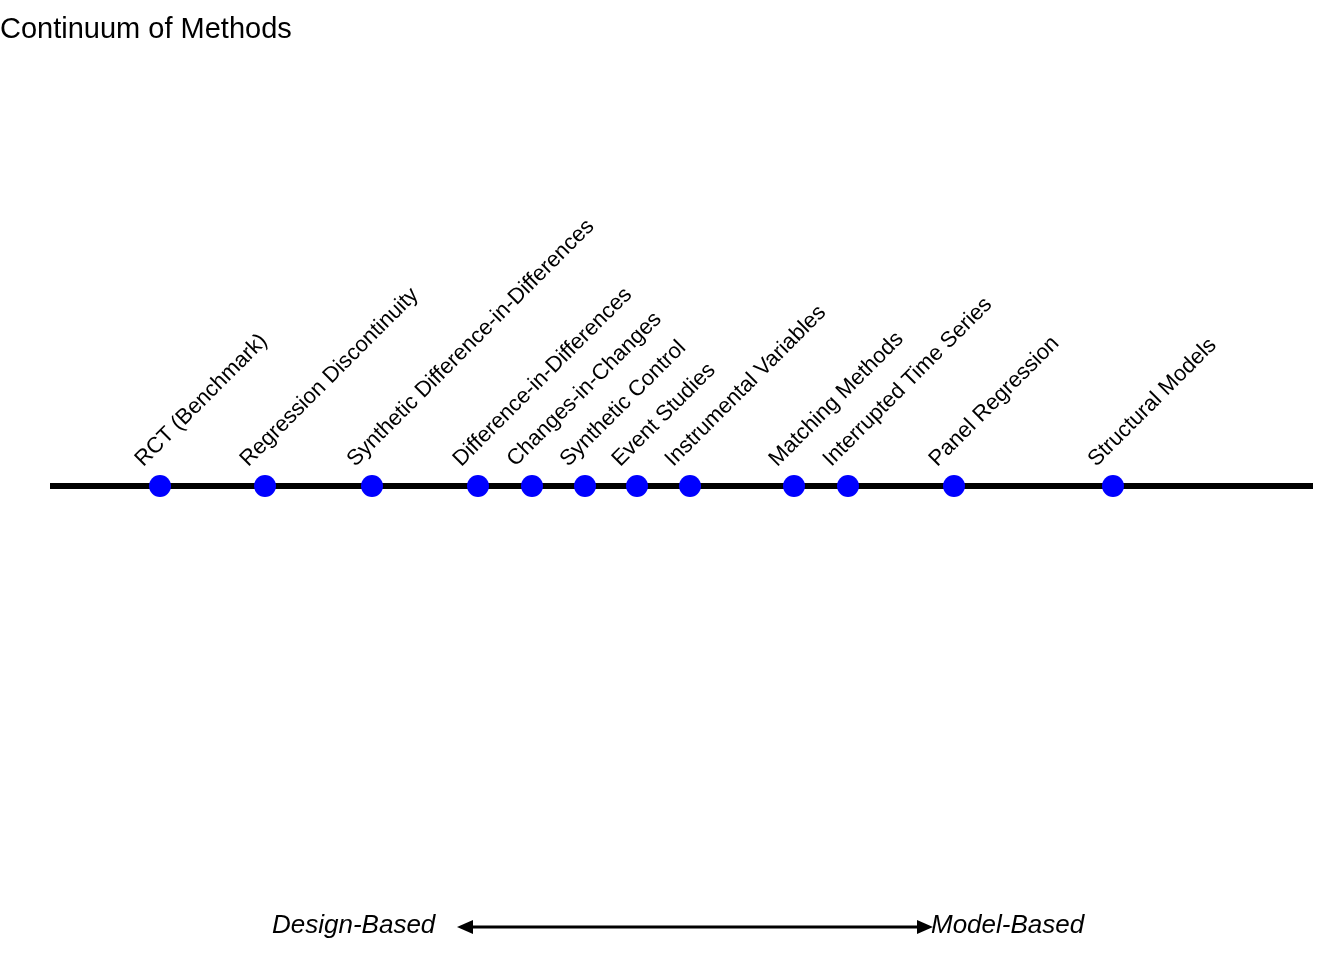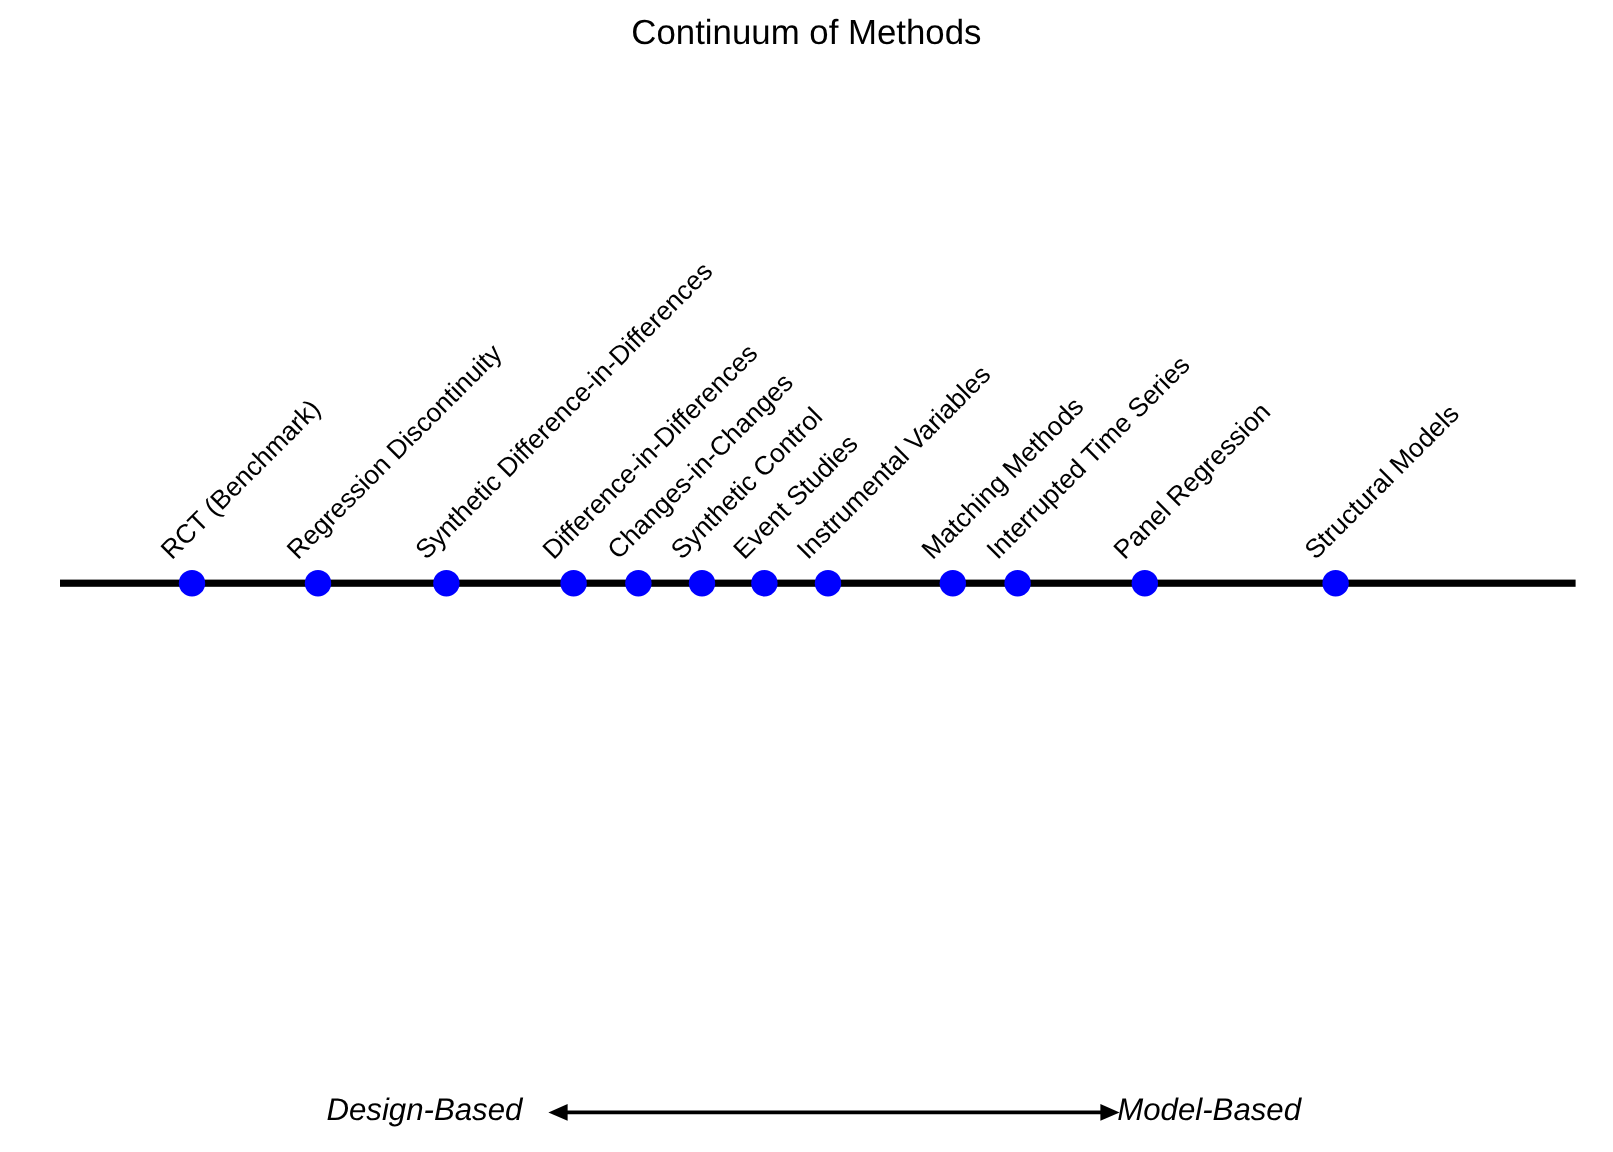--- a/index.html
+++ b/index.html
@@ -17,21 +17,20 @@
     width: 1344px;
     height: 960px;
     overflow: hidden;
     background: #ffffff;
   }
   #chart-title {
     position: absolute;
     left: 0;
     top: 12px;
     width: 1344px;
-    text-align: center;
     font-size: 29px;
     font-weight: normal;
     letter-spacing: 0px;
     color: #000000;
     white-space: nowrap;
   }
   #continuum-line {
     position: absolute;
     left: 50px;
     top: 483px;

